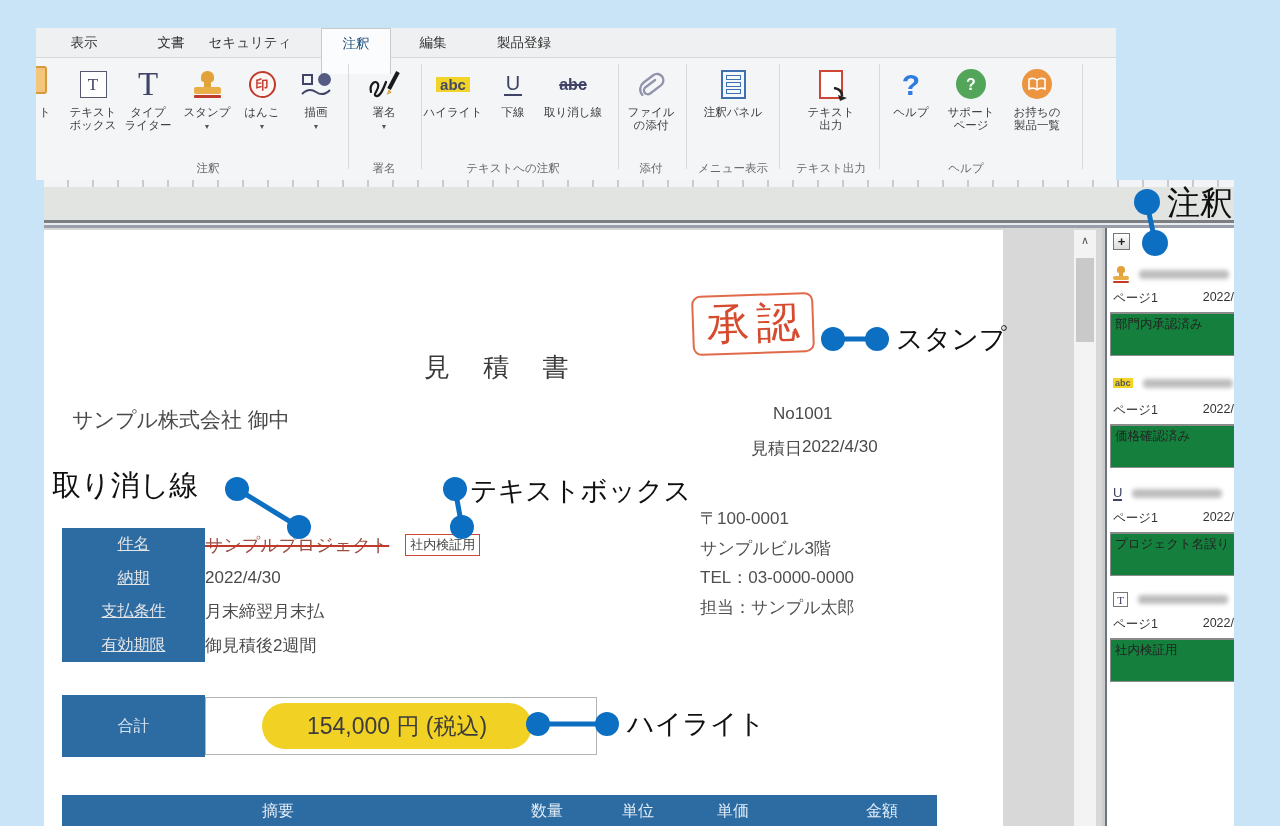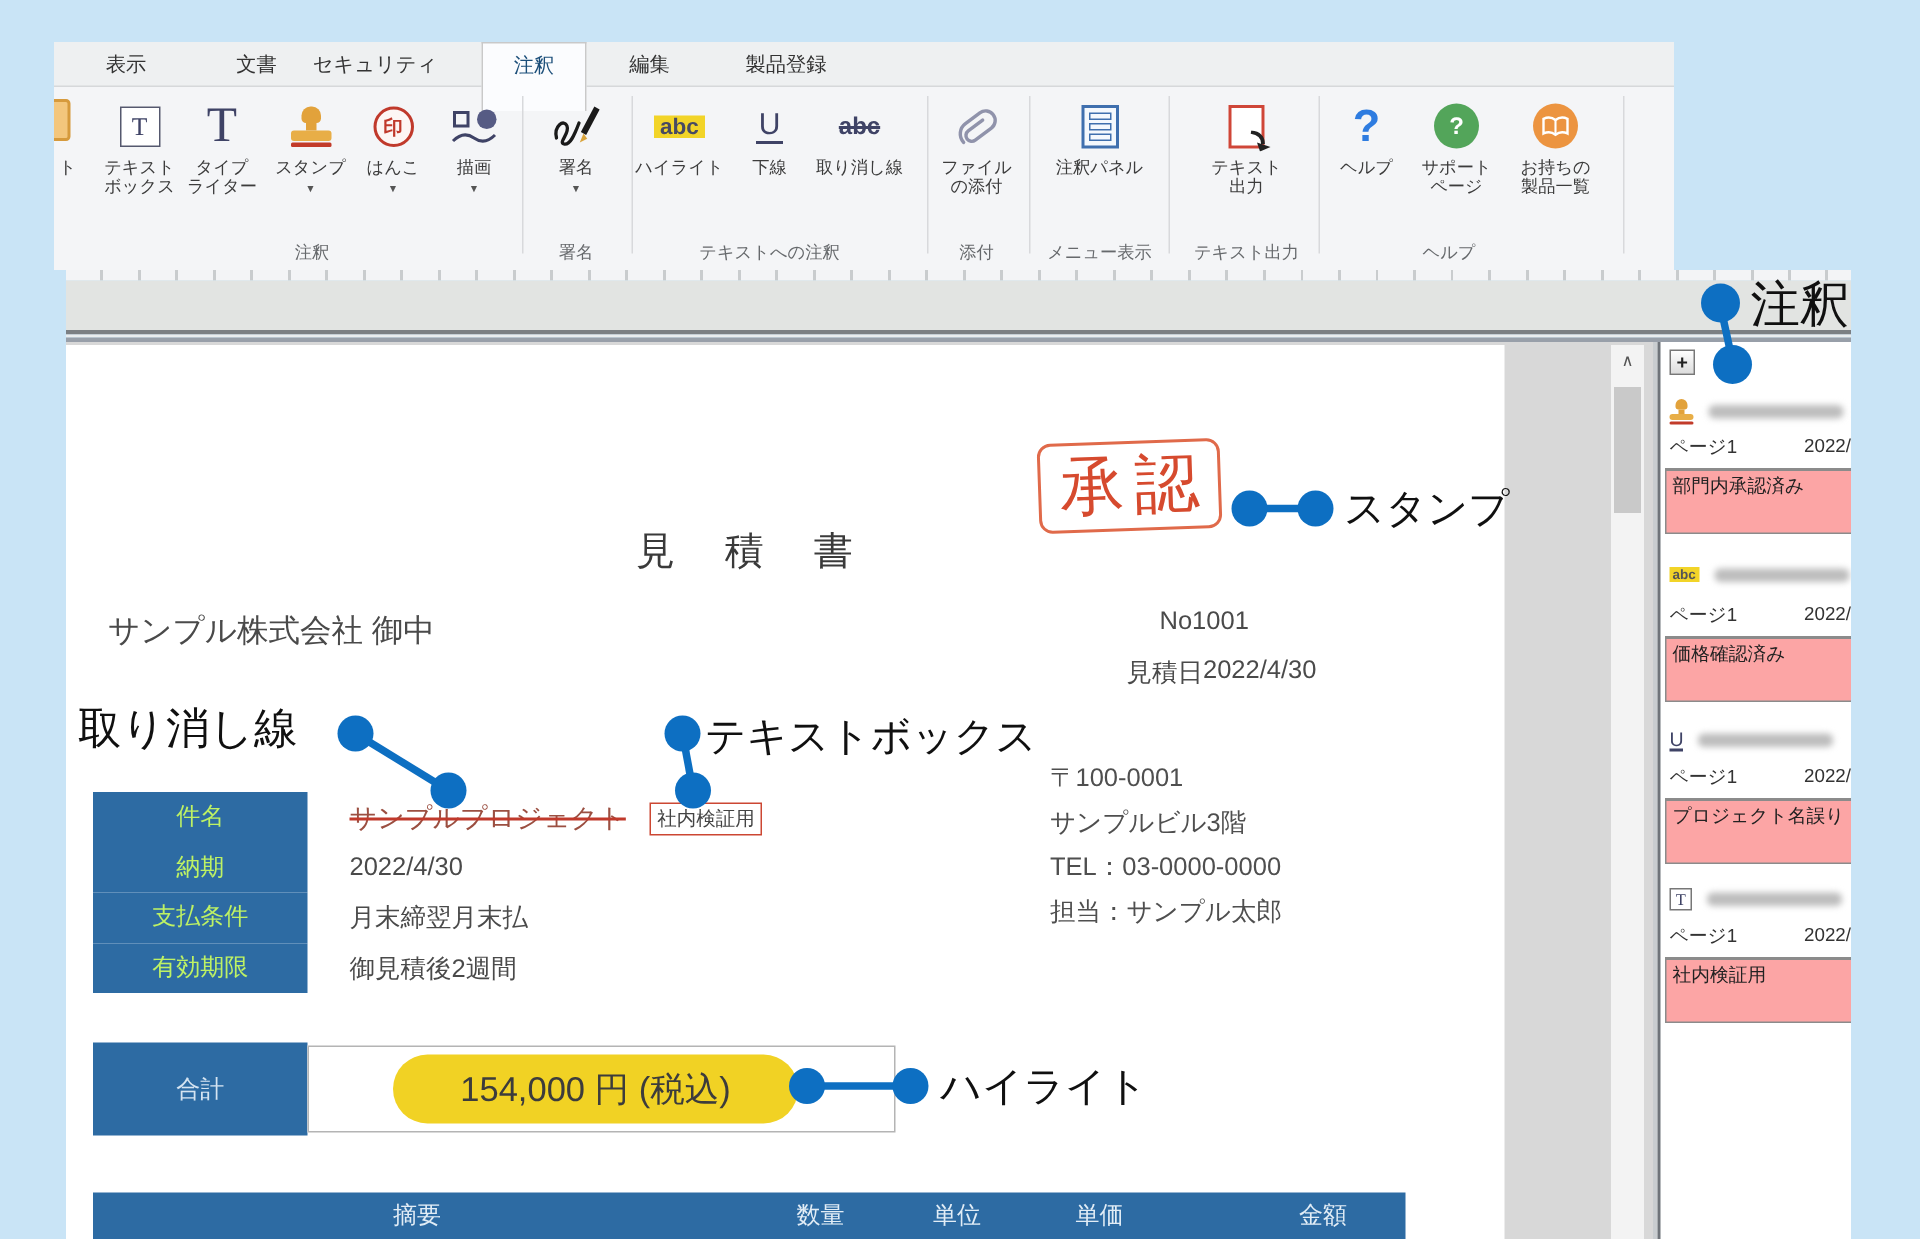--- a/index.html
+++ b/index.html
@@ -65,39 +65,39 @@
   
   .appr-stamp { position:absolute; left:648px; top:64px; width:122px; height:60px; border:2.5px solid #e06a4a; border-radius:9px; transform:rotate(-2deg); display:flex; align-items:center; justify-content:center; font-family:"Liberation Serif","DejaVu Serif",serif; font-size:43px; color:#d64a2e; letter-spacing:7px; padding-left:7px; }
   .doc-title { position:absolute; left:380px; top:120px; width:220px; font-size:26px; color:#3a3a3a; letter-spacing:13px; }
   .recipient { position:absolute; left:28px; top:176px; font-size:21px; color:#4a4a4a; }
   .no-block { position:absolute; left:707px; top:174px; width:188px; font-size:17px; color:#4a4a4a; }
   .no-row { display:flex; justify-content:flex-start; margin-bottom:13px; }
   .no-row .lab { padding-left:22px; }
   .greeting { position:absolute; left:14px; top:274px; font-size:17px; color:#5a5a5a; }
   .info-table { position:absolute; left:18px; top:298px; }
   .it-row { display:flex; height:33.5px; align-items:center; }
-  .it-label { width:143px; height:33.5px; background:#2d6ba3; color:#bef264; font-size:16px; display:flex; align-items:center; justify-content:center; }
-  .it-value { padding-left:28px; font-size:17px; color:#4a4a4a; white-space:nowrap; display:flex; align-items:flex-end; }
+  .it-label { width:143px; height:33.5px; background:#2d6ba3; color:#e5e5e5; font-size:16px; display:flex; align-items:center; justify-content:center;text-decoration:underline; }
+  .it-value { font-size:17px; color:#4a4a4a; white-space:nowrap; display:flex; align-items:center; }
   .struck { color:#9b4f41; font-size:18px; text-decoration:line-through; text-decoration-color:#c0392b; text-decoration-thickness:2px; }
   .note-box { margin-left:16px; border:1.5px solid #cc4733; color:#444; font-size:13px; padding:1px 4px; }
   .addr { position:absolute; left:656px; top:274px; font-size:17px; color:#4f4f4f; line-height:29.5px; white-space:nowrap; }
   .total-label { position:absolute; left:18px; top:465px; width:143px; height:62px; background:#2d6ba3; color:#d5e4f1; font-size:16px; display:flex; align-items:center; justify-content:center; }
   .total-cell { position:absolute; left:161px; top:467px; width:392px; height:58px; background:#fff; border:1.5px solid #b4b4b4; }
   .hl-blob { position:absolute; left:218px; top:473px; width:270px; height:46px; background:#f1d224; border-radius:23px; display:flex; align-items:center; justify-content:center; font-size:23px; color:#3c3c3c; }
   .items-header { position:absolute; left:18px; top:565px; width:875px; height:31px; background:#2d6ba3; }
   .items-header span { position:absolute; top:0; width:90px; height:31px; line-height:31px; text-align:center; color:#e2edf6; font-size:16px; }
   
   .panel { position:absolute; left:1105px; top:228px; width:129px; height:598px; background:#fff; border-left:2px solid #6f747a; box-shadow:-3px 0 0 #c9cdd0; overflow:hidden; }
   .plus-btn { position:absolute; left:6px; top:5px; width:17px; height:17px; border:1.5px solid #777; background:linear-gradient(#fefefe,#dcdcdc); font-size:13px; font-weight:bold; color:#222; display:flex; align-items:center; justify-content:center; }
   .p-item { position:absolute; left:0; width:129px; }
   .p-iconrow { position:absolute; left:6px; top:0; display:flex; align-items:center; }
   .blurbar { width:90px; height:9px; background:#bdbdbd; border-radius:4px; margin-left:10px; filter:blur(2px); }
   .p-pagerow { position:absolute; left:6px; top:24px; right:-8px; font-size:12.5px; color:#333; }
   .p-date { position:absolute; right:10px; top:0; }
-  .p-box { position:absolute; left:3px; top:46px; width:130px; height:44px; border:1px solid #8b8b8b; border-top-width:2px; background:#fca5a5; font-size:12.5px; color:#222; padding:2px 4px; }
+  .p-box { position:absolute; left:3px; top:46px; width:130px; height:44px; border:1px solid #8b8b8b; border-top-width:2px; background:#15803d; font-size:12.5px; color:#222; padding:2px 4px; }
   .mini-stamp .st-knob { width:8px; height:7px; }
   .mini-stamp .st-neck { width:4px; height:3px; }
   .mini-stamp .st-base { width:16px; height:4px; }
   .mini-stamp .st-ink { width:16px; height:2px; margin-top:1px; }
   .mini-abc { background:#f2d428; color:#555; font-weight:bold; font-size:9px; padding:0 2px; }
   .mini-u { font-size:13px; color:#3f4366; border-bottom:2px solid #3f4366; line-height:13px; }
   .mini-t { width:15px; height:15px; border:1.3px solid #777; background:#fff; display:flex; align-items:center; justify-content:center; font-family:"Liberation Serif",serif; font-size:11px; color:#3f4366; }
   
   .callout-svg { position:absolute; left:0; top:0; z-index:50; pointer-events:none; }
   .callout-label { position:absolute; z-index:51; color:#101010; pointer-events:none; white-space:nowrap; }

